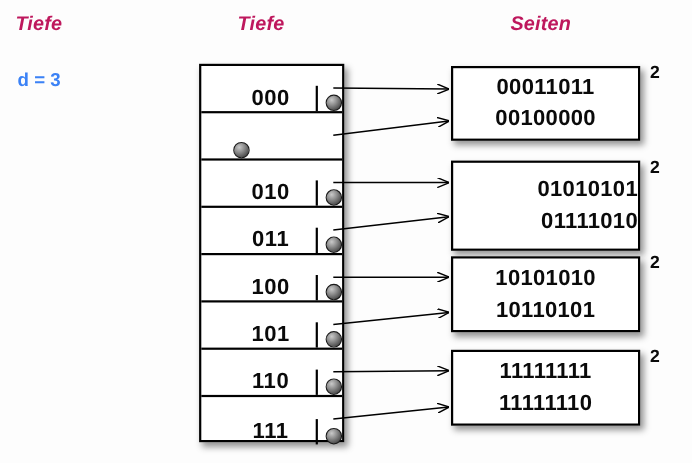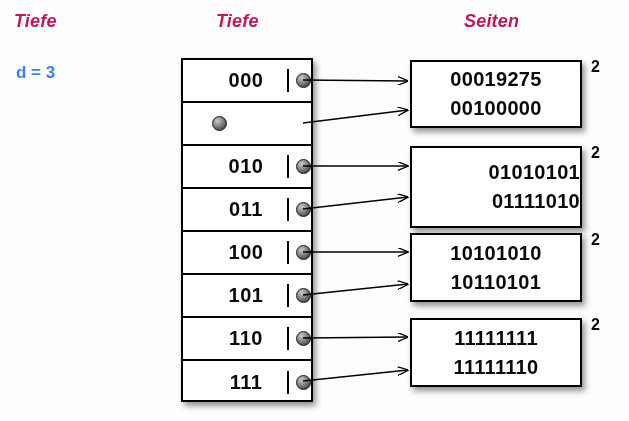--- a/index.html
+++ b/index.html
@@ -55,21 +55,21 @@
     border: 2.5px solid #000;
     background: #ffffff;
     box-shadow: 3px 4px 6px rgba(0,0,0,0.42);
   }
   .index-row {
     position: relative;
     box-sizing: border-box;
     height: 43px;
     border-bottom: 2.5px solid #000;
     display: flex;
-    align-items: center;
+    align-items: flex-end;
     padding-left: 22px;
   }
   .index-row:last-child { border-bottom: none; }
 
   .index-key {
     box-sizing: border-box;
     width: 89px;
     border-right: 2.5px solid #000;
     display: flex;
     align-items: center;
@@ -189,21 +189,21 @@
     </div>
     <div class="index-row">
       <div class="index-key">111</div>
       <div class="index-ptr-cell">
           <span class="ptr-dot"></span>
         </div>
     </div>
   </div>
 
   <div class="page-box" style="top:60px;  height:68px;">
-    <div class="page-line">00019275</div>
+    <div class="page-line">00011011</div>
     <div class="page-line">00100000</div>
   </div>
   <div class="page-count" style="top:58px;">2</div>
 
   <div class="page-box" style="top:146px; height:82px;align-items:flex-end;">
     <div class="page-line">01010101</div>
     <div class="page-line">01111010</div>
   </div>
   <div class="page-count" style="top:144px;">2</div>
 

